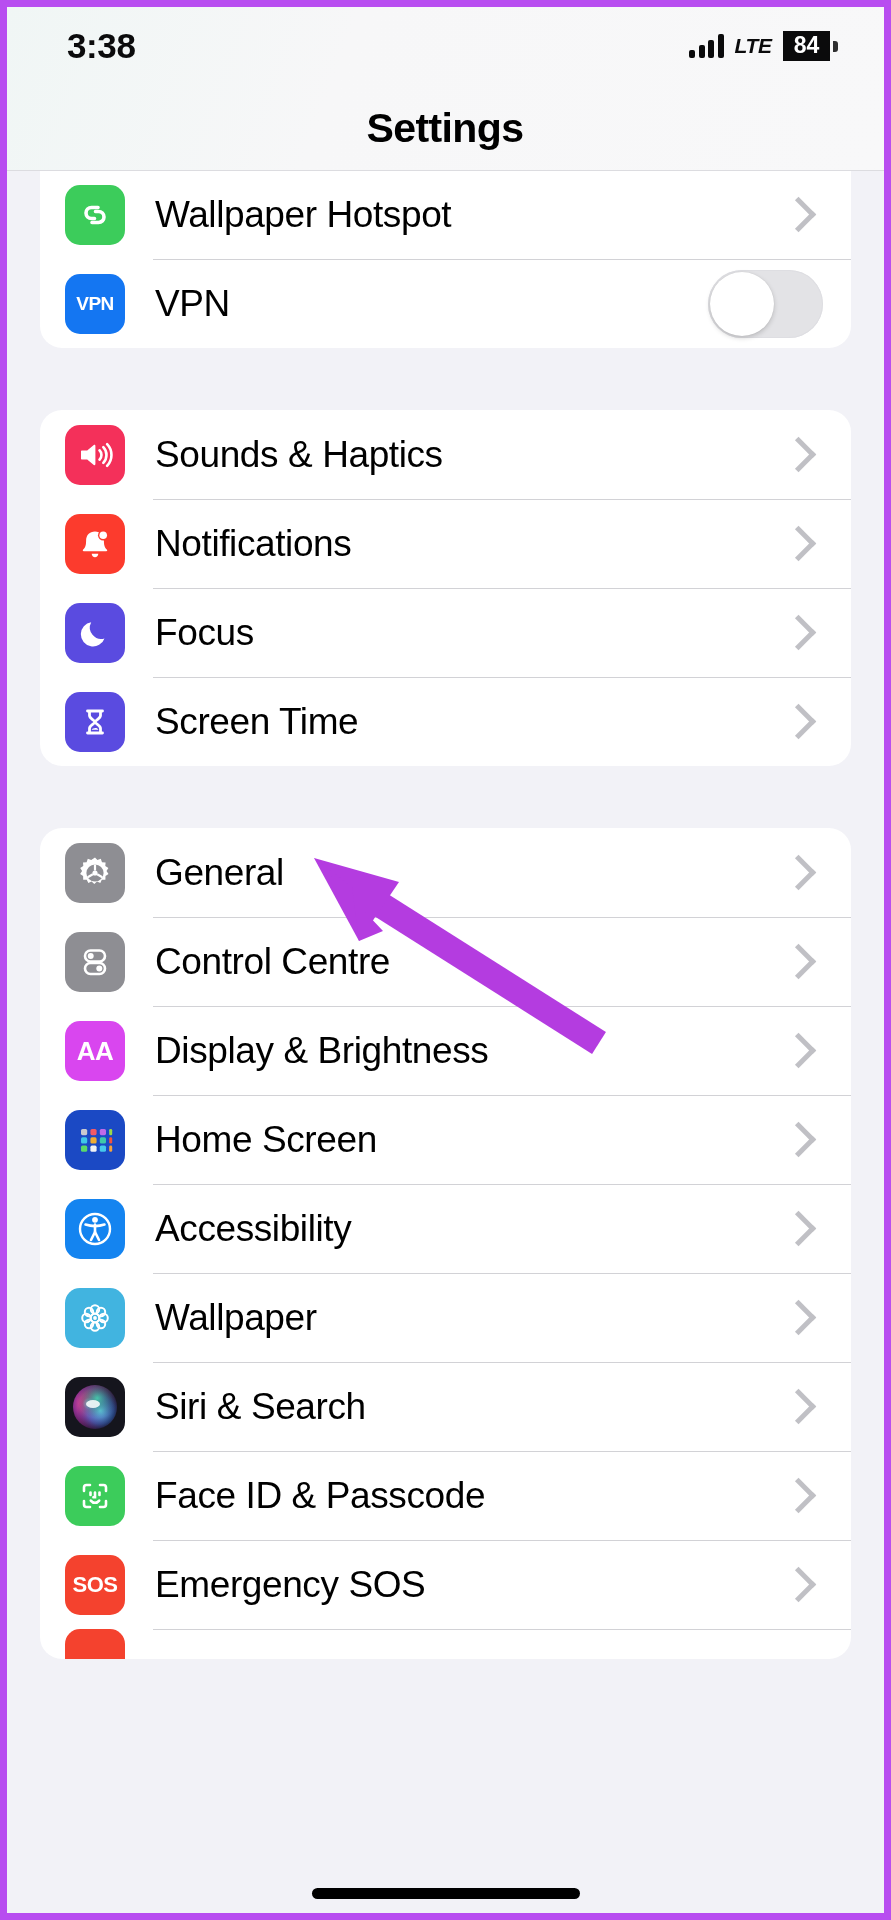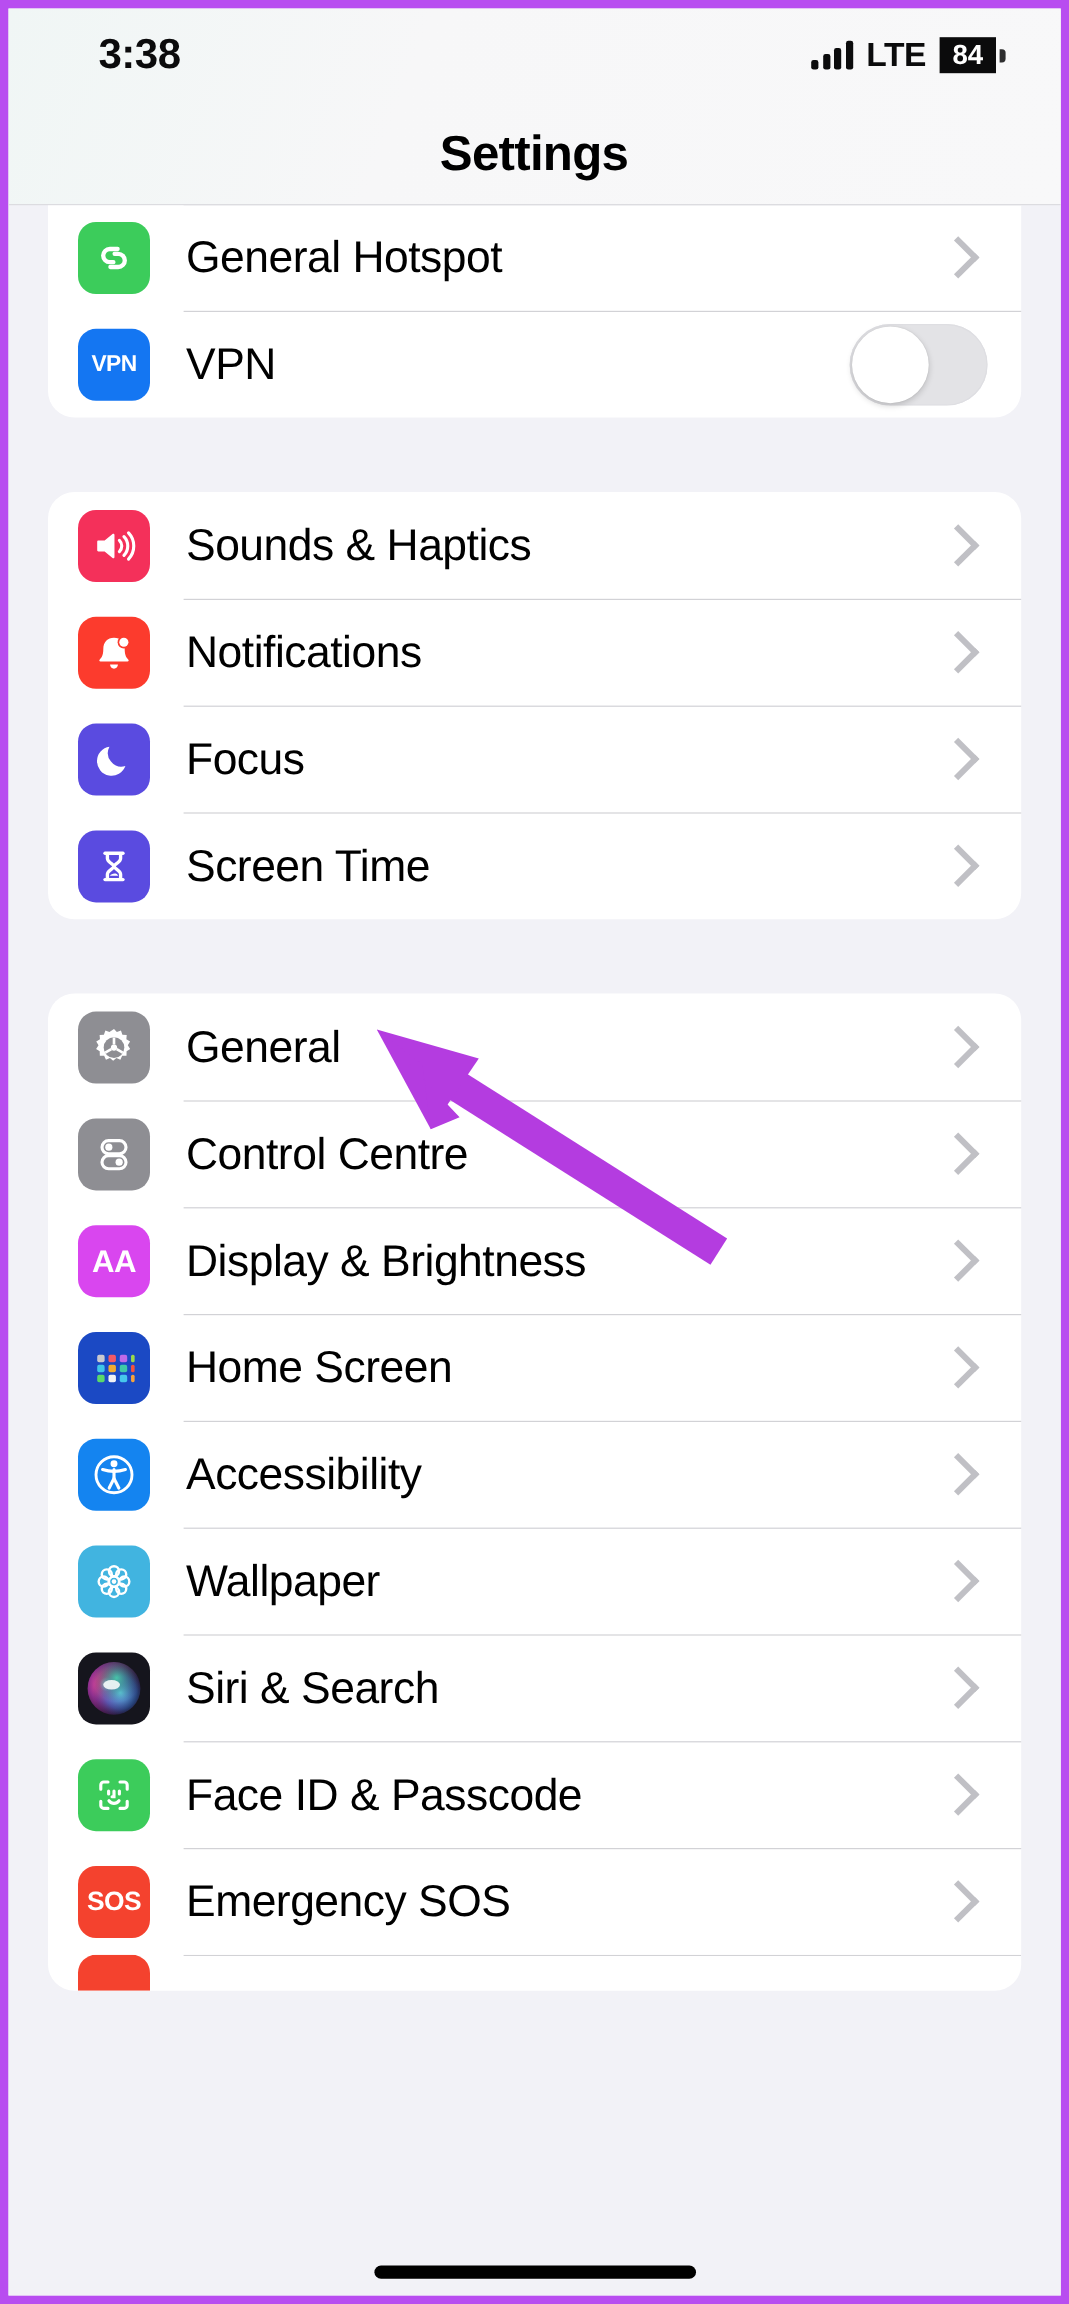--- a/index.html
+++ b/index.html
@@ -29,21 +29,21 @@
     border-bottom: 1px solid #dcdce0;
     z-index: 20;
   }
   .statusbar {
     position: absolute;
     left: 0; right: 0; top: 0;
     height: 78px;
     display: flex;
     align-items: center;
     justify-content: space-between;
-    padding: 0 46px 0 75px;
+    padding: 0 46px 0 60px;
     box-sizing: border-box;
   }
   .clock {
     font-size: 35px;
     font-weight: 700;
     letter-spacing: -0.4px;
     color: #0b0b0c;
   }
   .status-right {
     display: flex;
@@ -60,24 +60,25 @@
     display: block;
     width: 6px;
     background: #0b0b0c;
     border-radius: 2px;
   }
   .signal i:nth-child(1) { height: 8px; }
   .signal i:nth-child(2) { height: 13px; }
   .signal i:nth-child(3) { height: 18px; }
   .signal i:nth-child(4) { height: 24px; }
   .lte {
-    font-size: 28px;
+    font-size: 21px;
     font-weight: 600;
     letter-spacing: -0.3px;
     color: #0b0b0c;
+    font-style: italic;
   }
   .battery-wrap {
     display: flex;
     align-items: center;
     gap: 3px;
   }
   .battery {
     background: #0b0b0c;
     color: #ffffff;
     font-size: 23px;
@@ -269,21 +270,21 @@
 
       <div class="row top-sep">
         <div class="icon" style="background:#3ccc5b;">
           <svg width="42" height="42" viewBox="0 0 42 42">
             <g fill="none" stroke="#fff" stroke-width="3.6" stroke-linecap="round">
               <path d="M24 13.5 h-6.5 a5.5 5.5 0 0 0 0 11 h3"></path>
               <path d="M18 28.5 h6.5 a5.5 5.5 0 0 0 0 -11 h-3"></path>
             </g>
           </svg>
         </div>
-        <div class="label">General Hotspot</div>
+        <div class="label">Wallpaper Hotspot</div>
         <div class="chev"></div>
       </div>
 
       <div class="row">
         <div class="icon" style="background:#1476f2;">
           <span class="icon-text" style="font-size:19px;">VPN</span>
         </div>
         <div class="label">VPN</div>
         <div class="toggle">
           <div class="knob"></div>

